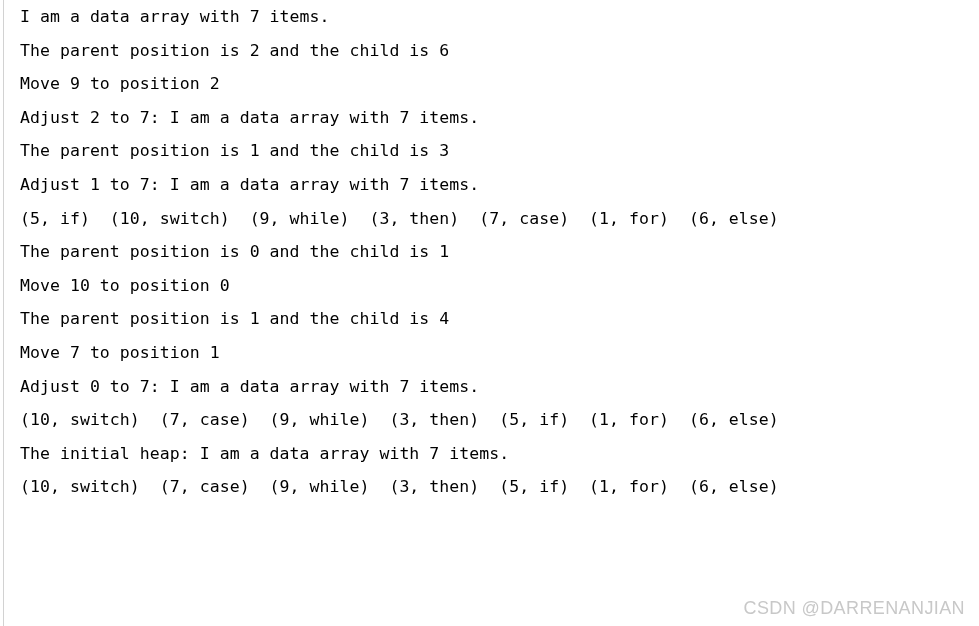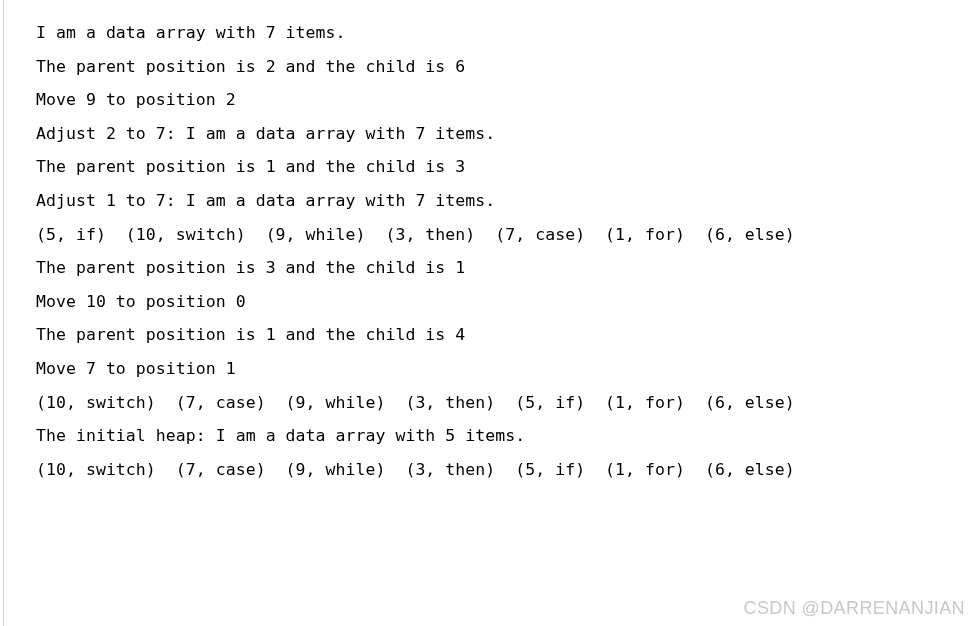--- a/index.html
+++ b/index.html
@@ -33,21 +33,21 @@
     width: 1px;
     background: #d2d2d2;
   }
 
   .output-lines {
     position: absolute;
     left: 20px;
     top: 0;
     right: 0;
     padding: 0;
-    margin: 16px;
+    margin: 0;
     list-style: none;
   }
 
   .output-line {
     display: block;
     height: 33.6px;
     line-height: 33.6px;
     font-size: 16.5px;
     letter-spacing: 0.05px;
     color: #000000;
@@ -73,24 +73,25 @@
 <div id="console-output">
 
   <div class="output-lines">
     <span class="output-line">I am a data array with 7 items.</span>
     <span class="output-line">The parent position is 2 and the child is 6</span>
     <span class="output-line">Move 9 to position 2</span>
     <span class="output-line">Adjust 2 to 7: I am a data array with 7 items.</span>
     <span class="output-line">The parent position is 1 and the child is 3</span>
     <span class="output-line">Adjust 1 to 7: I am a data array with 7 items.</span>
     <span class="output-line">(5, if)  (10, switch)  (9, while)  (3, then)  (7, case)  (1, for)  (6, else)</span>
-    <span class="output-line">The parent position is 3 and the child is 1</span>
+    <span class="output-line">The parent position is 0 and the child is 1</span>
     <span class="output-line">Move 10 to position 0</span>
     <span class="output-line">The parent position is 1 and the child is 4</span>
     <span class="output-line">Move 7 to position 1</span>
+    <span class="output-line">Adjust 0 to 7: I am a data array with 7 items.</span>
     <span class="output-line">(10, switch)  (7, case)  (9, while)  (3, then)  (5, if)  (1, for)  (6, else)</span>
-    <span class="output-line">The initial heap: I am a data array with 5 items.</span>
+    <span class="output-line">The initial heap: I am a data array with 7 items.</span>
     <span class="output-line">(10, switch)  (7, case)  (9, while)  (3, then)  (5, if)  (1, for)  (6, else)</span>
   </div>
 
   <div id="csdn-watermark">CSDN @DARRENANJIAN</div>
 
 </div>
 
 </body></html>

